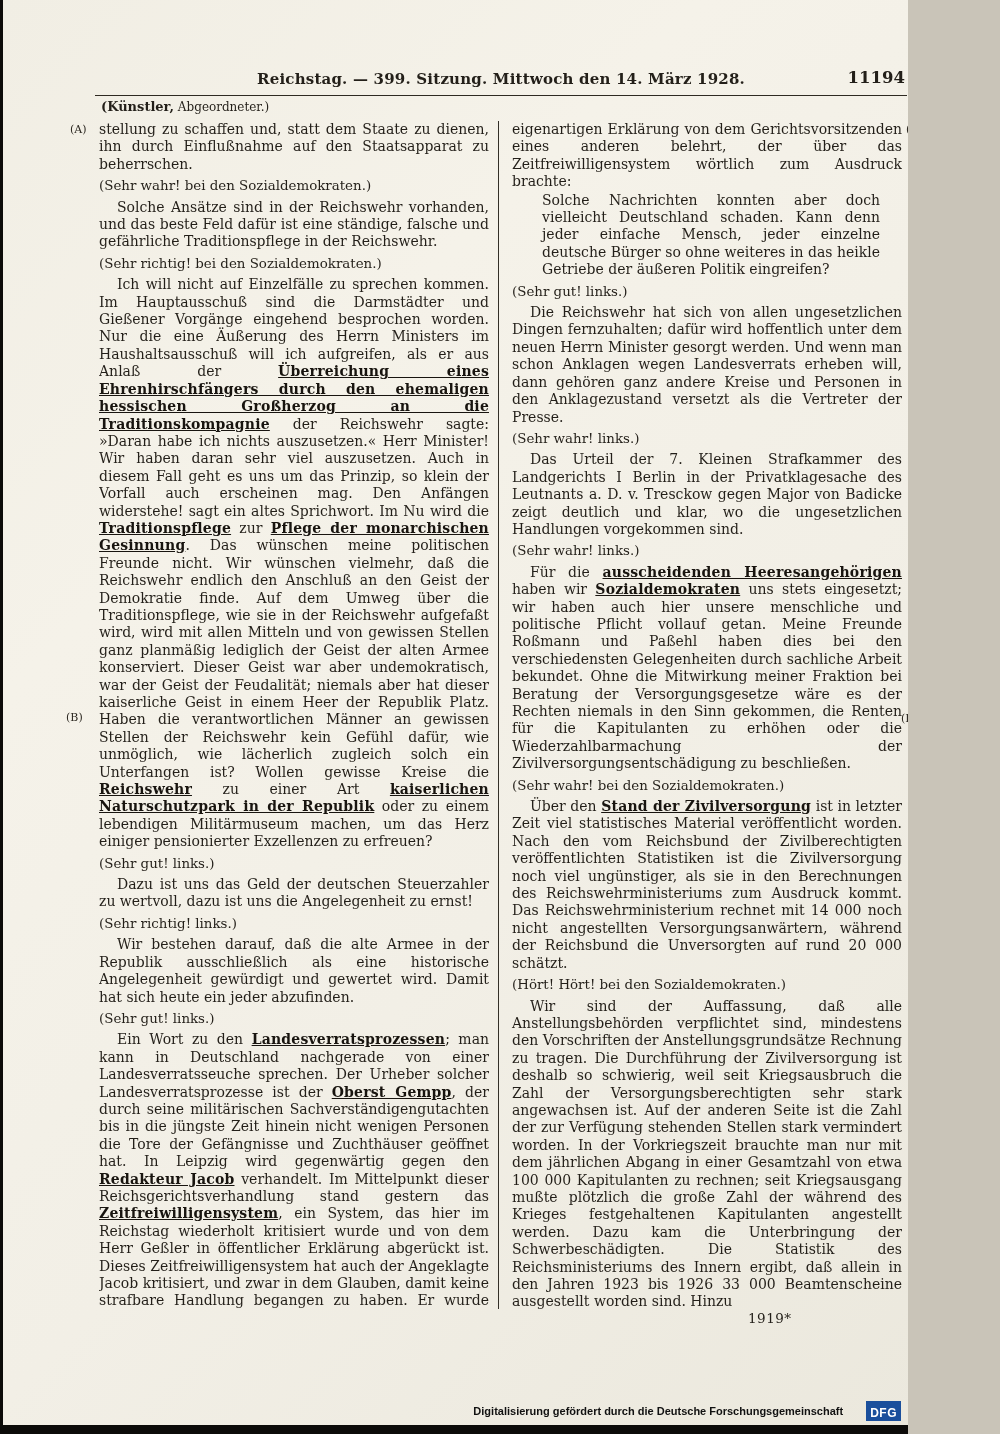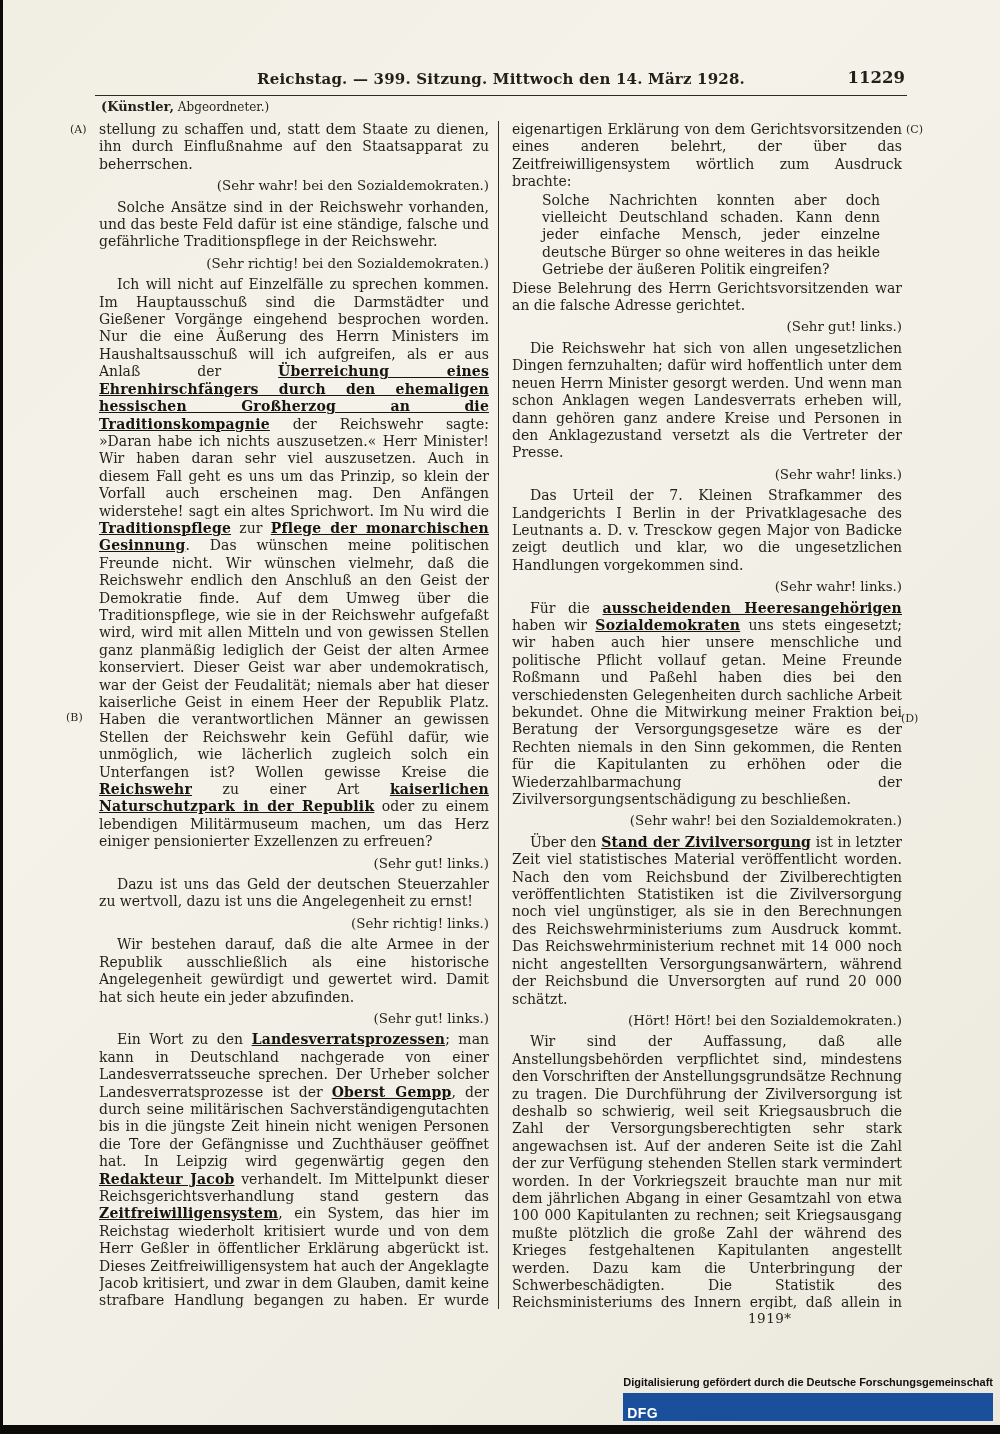--- a/index.html
+++ b/index.html
@@ -2,21 +2,21 @@
 <html lang="de"><head>
 <meta charset="utf-8">
 <style>
   html,body{margin:0;padding:0;}
   body{
     width:1000px;height:1434px;
     background:#c9c4b8;
     font-family:"DejaVu Serif","Liberation Serif",serif;
   }
   .scan{
-    position:relative;width:1000px;height:1434px;overflow:hidden;
+    position:relative;width:908px;height:1434px;overflow:hidden;
     background:linear-gradient(135deg,#f1eee4 0%,#f5f2e9 30%,#f2efe6 60%,#ebe8dd 100%);
     color:#231f19;
   }
   .edge-left{position:absolute;left:0;top:0;width:3px;height:100%;background:#0c0b09;}
   .edge-bottom{position:absolute;left:0;bottom:0;width:100%;height:9px;background:#0c0b09;}
 
   .header{position:absolute;top:68px;left:95px;width:812px;height:27px;
     border-bottom:1.6px solid #2e2a22;}
   .header-title{position:absolute;left:0;right:0;top:2px;text-align:center;
     font-weight:700;font-size:15px;letter-spacing:.2px;}
@@ -27,48 +27,48 @@
 
   .columns{position:absolute;top:121px;left:99px;width:803px;height:1188px;
     display:flex;overflow:hidden;}
   .col{width:390px;font-size:14px;line-height:17.4px;text-align:justify;hyphens:auto;}
   .col-left{padding-right:9px;}
   .col-right{padding-left:13px;}
   .divider{width:1px;background:#332f27;}
 
   .col p{margin:0;}
   .col p.indent{text-indent:18px;}
-  .col p.center{text-align:right;text-indent:0;margin:4px 0 4px 0;font-size:13.4px;}
+  .col p.center{text-align:left;text-indent:0;margin:4px 0 4px 0;font-size:13.4px;}
   .col p.quote{margin:1px 22px 1px 30px;}
   .col b{font-weight:700;letter-spacing:.2px;color:#18140f;text-decoration:underline;}
 
   .margin-marker{position:absolute;font-size:11px;color:#2c2821;}
   .mk-a{left:70px;top:123px;}
   .mk-b{left:66px;top:711px;}
   .mk-c{left:906px;top:123px;}
   .mk-d{left:901px;top:712px;}
 
   .catchword{position:absolute;left:748px;top:1310px;font-size:13.5px;letter-spacing:.5px;}
 
-  .credit{position:absolute;right:7px;bottom:13px;display:flex;gap:5px;
-    font-family:"Liberation Sans","DejaVu Sans",sans-serif;flex-direction:column;}
+  .credit{position:absolute;right:7px;bottom:13px;display:flex;align-items:center;gap:23px;
+    font-family:"Liberation Sans","DejaVu Sans",sans-serif;}
   .credit-text{font-size:11px;font-weight:700;color:#111;}
-  .dfg-logo{background:#1a4f9c;color:#fff;font-size:14px;font-weight:700;
-    padding:14px 4px 2px 4px;letter-spacing:.5px;line-height:12px;}
+  .dfg-logo{background:#1a4f9c;color:#fff;font-size:12px;font-weight:700;
+    padding:6px 4px 2px 4px;letter-spacing:.5px;line-height:12px;}
 </style>
 </head>
 <body>
 
 <div class="scan">
 
   <div class="edge-left"></div>
 
   <div class="header">
     <div class="header-title">Reichstag. — 399. Sitzung. Mittwoch den 14. März 1928.</div>
-    <div class="page-number">11229</div>
+    <div class="page-number">11194</div>
   </div>
 
   <div class="speaker-note"><b>(Künstler,</b><span> Abgeordneter.)</span></div>
 
   <div class="margin-marker mk-a">(A)</div>
   <div class="margin-marker mk-b">(B)</div>
   <div class="margin-marker mk-c">(C)</div>
   <div class="margin-marker mk-d">(D)</div>
 
   <div class="columns">
@@ -82,21 +82,20 @@
         <p class="p indent"><span>Dazu ist uns das Geld der deutschen Steuerzahler zu wertvoll, dazu ist uns die Angelegenheit zu ernst!</span></p>
         <p class="center"><span>(Sehr richtig! links.)</span></p>
         <p class="p indent"><span>Wir bestehen darauf, daß die alte Armee in der Republik ausschließlich als eine historische Angelegenheit gewürdigt und gewertet wird. Damit hat sich heute ein jeder abzufinden.</span></p>
         <p class="center"><span>(Sehr gut! links.)</span></p>
         <p class="p indent"><span>Ein Wort zu den </span><b>Landesverratsprozessen</b><span>; man kann in Deutschland nachgerade von einer Landesverratsseuche sprechen. Der Urheber solcher Landesverratsprozesse ist der </span><b>Oberst Gempp</b><span>, der durch seine militärischen Sachverständigengutachten bis in die jüngste Zeit hinein nicht wenigen Personen die Tore der Gefängnisse und Zuchthäuser geöffnet hat. In Leipzig wird gegenwärtig gegen den </span><b>Redakteur Jacob</b><span> verhandelt. Im Mittelpunkt dieser Reichsgerichtsverhandlung stand gestern das </span><b>Zeitfreiwilligensystem</b><span>, ein System, das hier im Reichstag wiederholt kritisiert wurde und von dem Herr Geßler in öffentlicher Erklärung abgerückt ist. Dieses Zeitfreiwilligensystem hat auch der Angeklagte Jacob kritisiert, und zwar in dem Glauben, damit keine strafbare Handlung begangen zu haben. Er wurde aber in einer mehr als</span></p>
       </div>
     <div class="divider"></div>
     <div class="col col-right" id="col-right">
         <p class="p"><span>eigenartigen Erklärung von dem Gerichtsvorsitzenden eines anderen belehrt, der über das Zeitfreiwilligensystem wörtlich zum Ausdruck brachte:</span></p>
         <p class="quote"><span>Solche Nachrichten konnten aber doch vielleicht Deutschland schaden. Kann denn jeder einfache Mensch, jeder einzelne deutsche Bürger so ohne weiteres in das heikle Getriebe der äußeren Politik eingreifen?</span></p>
-        <p class="p"><span>Diese Belehrung des Herrn Gerichtsvorsitzenden war an die falsche Adresse gerichtet.</span></p>
         <p class="center"><span>(Sehr gut! links.)</span></p>
         <p class="p indent"><span>Die Reichswehr hat sich von allen ungesetzlichen Dingen fernzuhalten; dafür wird hoffentlich unter dem neuen Herrn Minister gesorgt werden. Und wenn man schon Anklagen wegen Landesverrats erheben will, dann gehören ganz andere Kreise und Personen in den Anklagezustand versetzt als die Vertreter der Presse.</span></p>
         <p class="center"><span>(Sehr wahr! links.)</span></p>
         <p class="p indent"><span>Das Urteil der 7. Kleinen Strafkammer des Landgerichts I Berlin in der Privatklagesache des Leutnants a. D. v. Tresckow gegen Major von Badicke zeigt deutlich und klar, wo die ungesetzlichen Handlungen vorgekommen sind.</span></p>
         <p class="center"><span>(Sehr wahr! links.)</span></p>
         <p class="p indent"><span>Für die </span><b>ausscheidenden Heeresangehörigen</b><span> haben wir </span><b>Sozialdemokraten</b><span> uns stets eingesetzt; wir haben auch hier unsere menschliche und politische Pflicht vollauf getan. Meine Freunde Roßmann und Paßehl haben dies bei den verschiedensten Gelegenheiten durch sachliche Arbeit bekundet. Ohne die Mitwirkung meiner Fraktion bei Beratung der Versorgungsgesetze wäre es der Rechten niemals in den Sinn gekommen, die Renten für die Kapitulanten zu erhöhen oder die Wiederzahlbarmachung der Zivilversorgungsentschädigung zu beschließen.</span></p>
         <p class="center"><span>(Sehr wahr! bei den Sozialdemokraten.)</span></p>
         <p class="p indent"><span>Über den </span><b>Stand der Zivilversorgung</b><span> ist in letzter Zeit viel statistisches Material veröffentlicht worden. Nach den vom Reichsbund der Zivilberechtigten veröffentlichten Statistiken ist die Zivilversorgung noch viel ungünstiger, als sie in den Berechnungen des Reichswehrministeriums zum Ausdruck kommt. Das Reichswehrministerium rechnet mit 14&nbsp;000 noch nicht angestellten Versorgungsanwärtern, während der Reichsbund die Unversorgten auf rund 20&nbsp;000 schätzt.</span></p>
         <p class="center"><span>(Hört! Hört! bei den Sozialdemokraten.)</span></p>
         <p class="p indent"><span>Wir sind der Auffassung, daß alle Anstellungsbehörden verpflichtet sind, mindestens den Vorschriften der Anstellungsgrundsätze Rechnung zu tragen. Die Durchführung der Zivilversorgung ist deshalb so schwierig, weil seit Kriegsausbruch die Zahl der Versorgungsberechtigten sehr stark angewachsen ist. Auf der anderen Seite ist die Zahl der zur Verfügung stehenden Stellen stark vermindert worden. In der Vorkriegszeit brauchte man nur mit dem jährlichen Abgang in einer Gesamtzahl von etwa 100&nbsp;000 Kapitulanten zu rechnen; seit Kriegsausgang mußte plötzlich die große Zahl der während des Krieges festgehaltenen Kapitulanten angestellt werden. Dazu kam die Unterbringung der Schwerbeschädigten. Die Statistik des Reichsministeriums des Innern ergibt, daß allein in den Jahren 1923 bis 1926 33&nbsp;000 Beamtenscheine ausgestellt worden sind. Hinzu </span></p>

